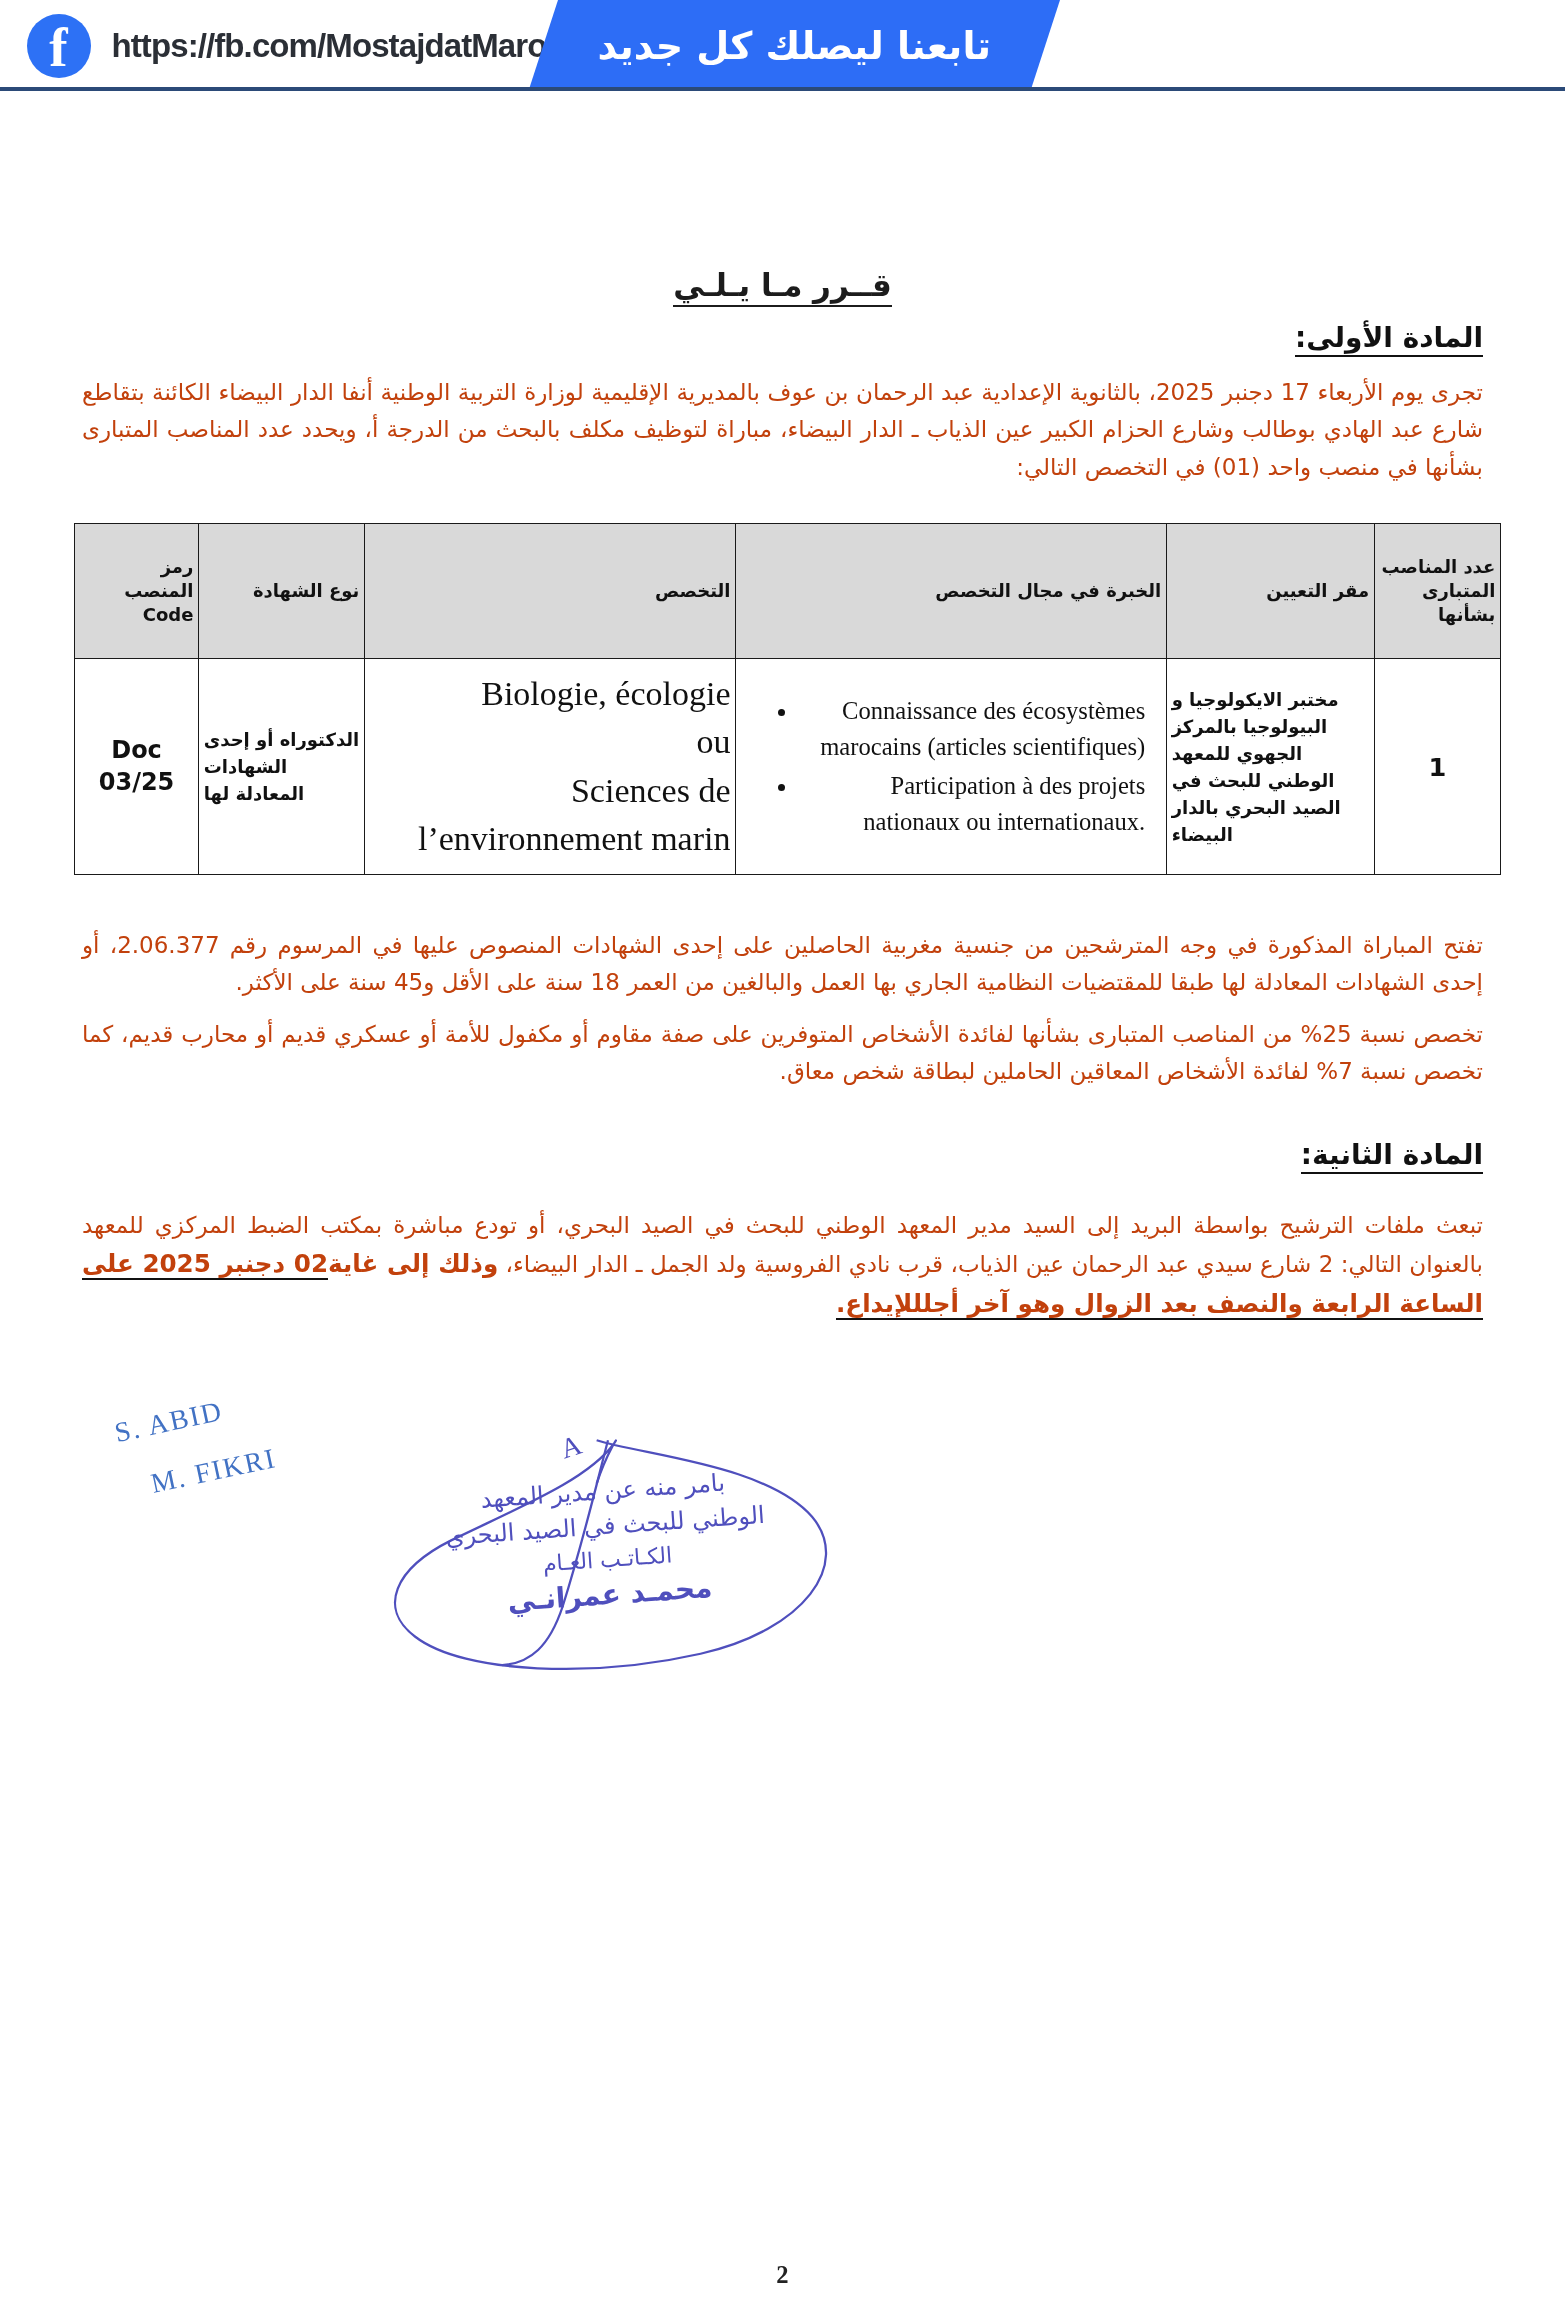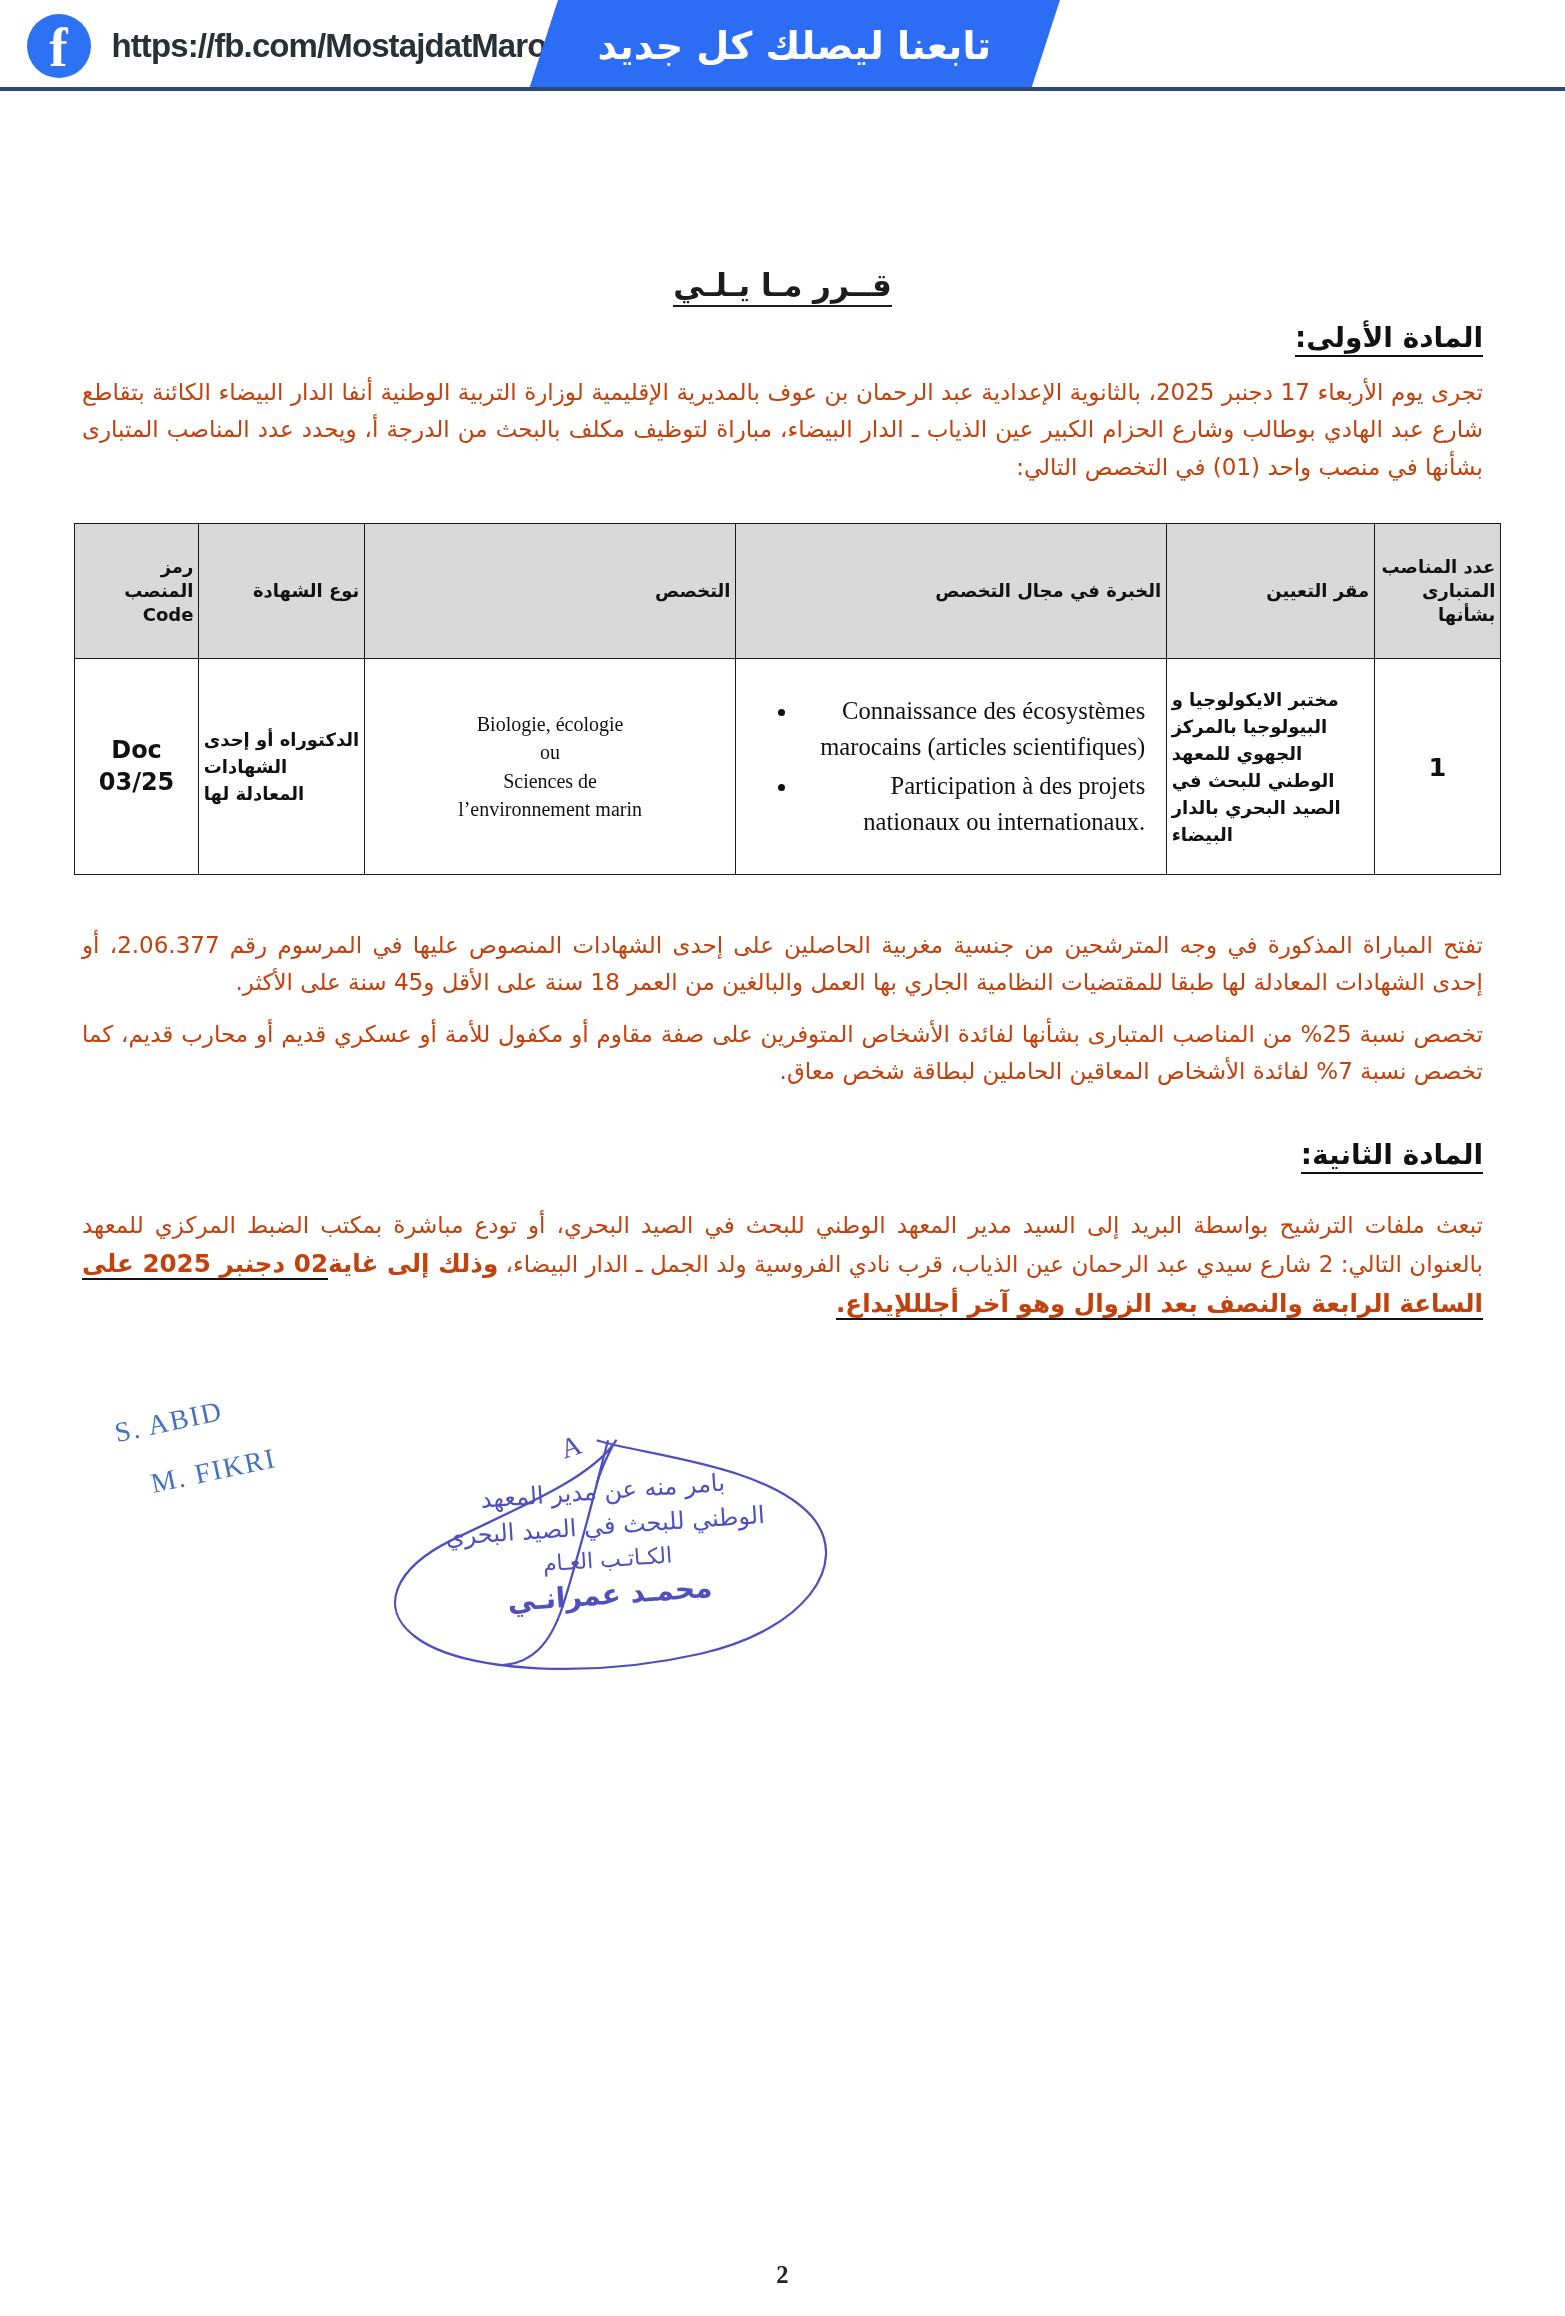--- a/index.html
+++ b/index.html
@@ -291,23 +291,23 @@
   .cell-code {
     text-align: center;
     font-family: "DejaVu Sans", sans-serif;
     font-weight: bold;
     font-size: 24px;
     line-height: 1.3;
     color: #111;
   }
   .cell-fr {
     direction: ltr;
-    text-align: center;
-    font-family: "Liberation Serif", serif;
-    font-size: 20px;
+    text-align: right;
+    font-family: "Liberation Serif", serif;
+    font-size: 34px;
     line-height: 1.42;
     color: #111;
   }
   ul.bullets {
     direction: ltr;
     text-align: right;
     margin: 16px;
     padding: 0 0 0 42px;
     font-family: "Liberation Serif", serif;
     font-size: 24.6px;

